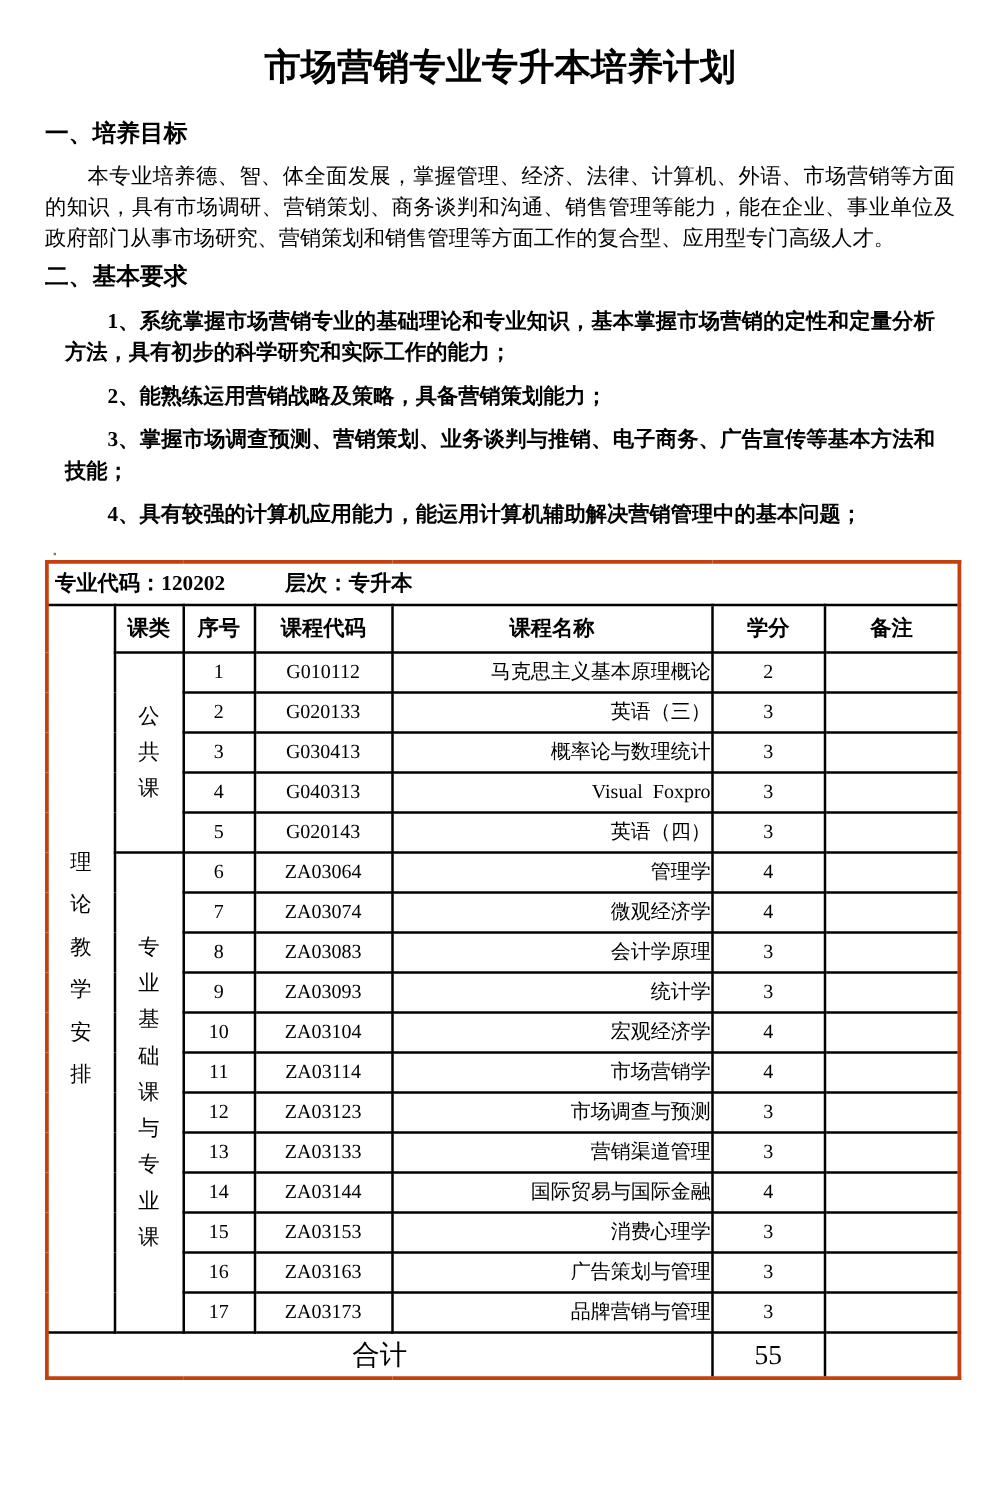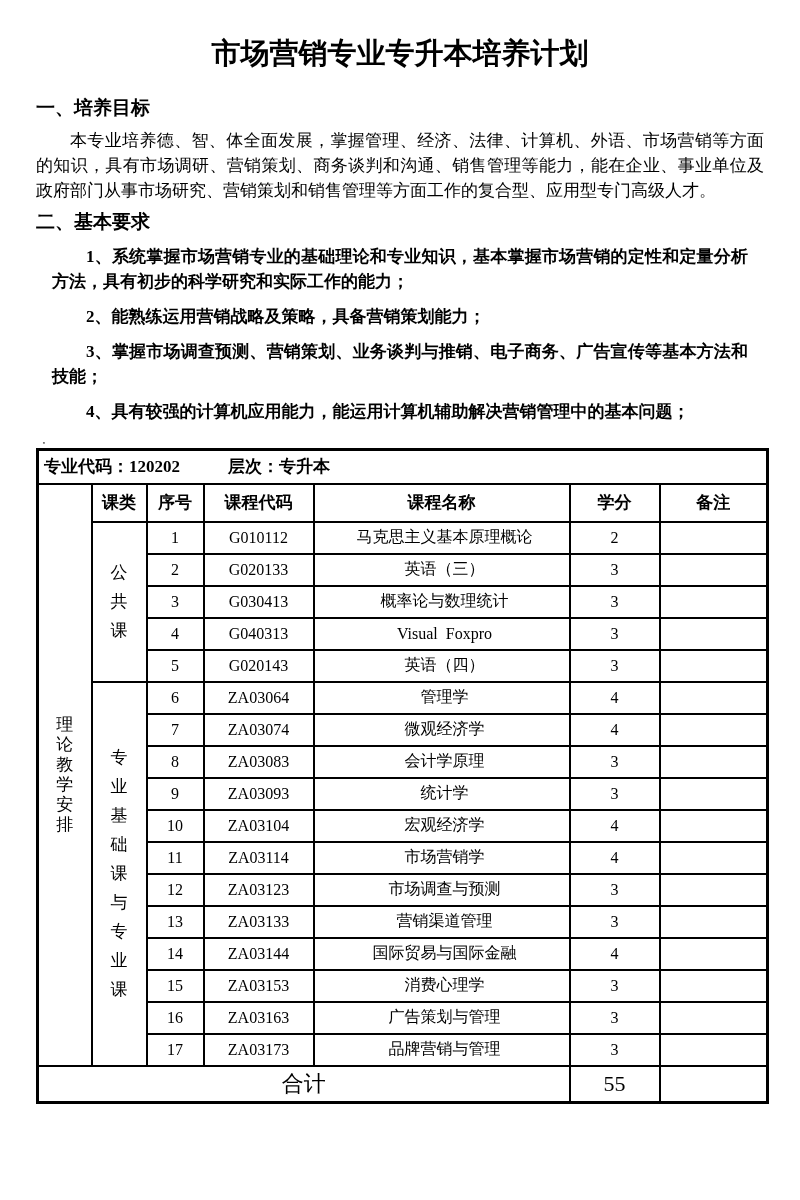--- a/index.html
+++ b/index.html
@@ -30,40 +30,40 @@
   }
   #req-list p.body-text { margin: 10px 16px; font-weight: bold; }
   p.orphan {
     font-size: 9px; line-height: 12px; margin: 0 0 2px 6px;
     text-indent: 0;
   }
 
   table.course-table {
     border-collapse: collapse; table-layout: fixed;
     width: 730px; margin-top: 2px;
-    border: 3px solid #000000;
+    border: 3px solid #c2410c;
     font-size: 16px;
   }
   table.course-table td, table.course-table th { border: 2px solid #000; overflow: hidden; }
   table.course-table th {
     font-weight: bold; text-align: center; height: 38px; font-size: 17px;
   }
   td.meta-cell {
     height: 34px; font-weight: bold; font-size: 17px;
     padding-left: 5px; white-space: nowrap;
   }
   td.meta-cell .meta-level { margin-left: 48px; }
   td.c { text-align: center; height: 32px; }
-  td.name { text-align: center; padding-left: 6px; white-space: pre-wrap; height: 32px; }
+  td.name { text-align: right; padding-left: 6px; white-space: pre-wrap; height: 32px; }
   td.vert { text-align: center; vertical-align: middle; }
   .vert-inner {
     width: 18px; margin: 0 auto; word-break: break-all;
     font-size: 17px; line-height: 29px; text-align: center;
   }
-  .side-inner { line-height: 20px; }
+  .side-inner { line-height: 34px; }
   td.total-label, td.total-credits { height: 37px; font-size: 22px; }
 </style>
 </head>
 <body>
 
 <div class="page">
 
   <h1 class="doc-title">市场营销专业专升本培养计划</h1>
 
   <h2 class="sec-heading">一、培养目标</h2>

